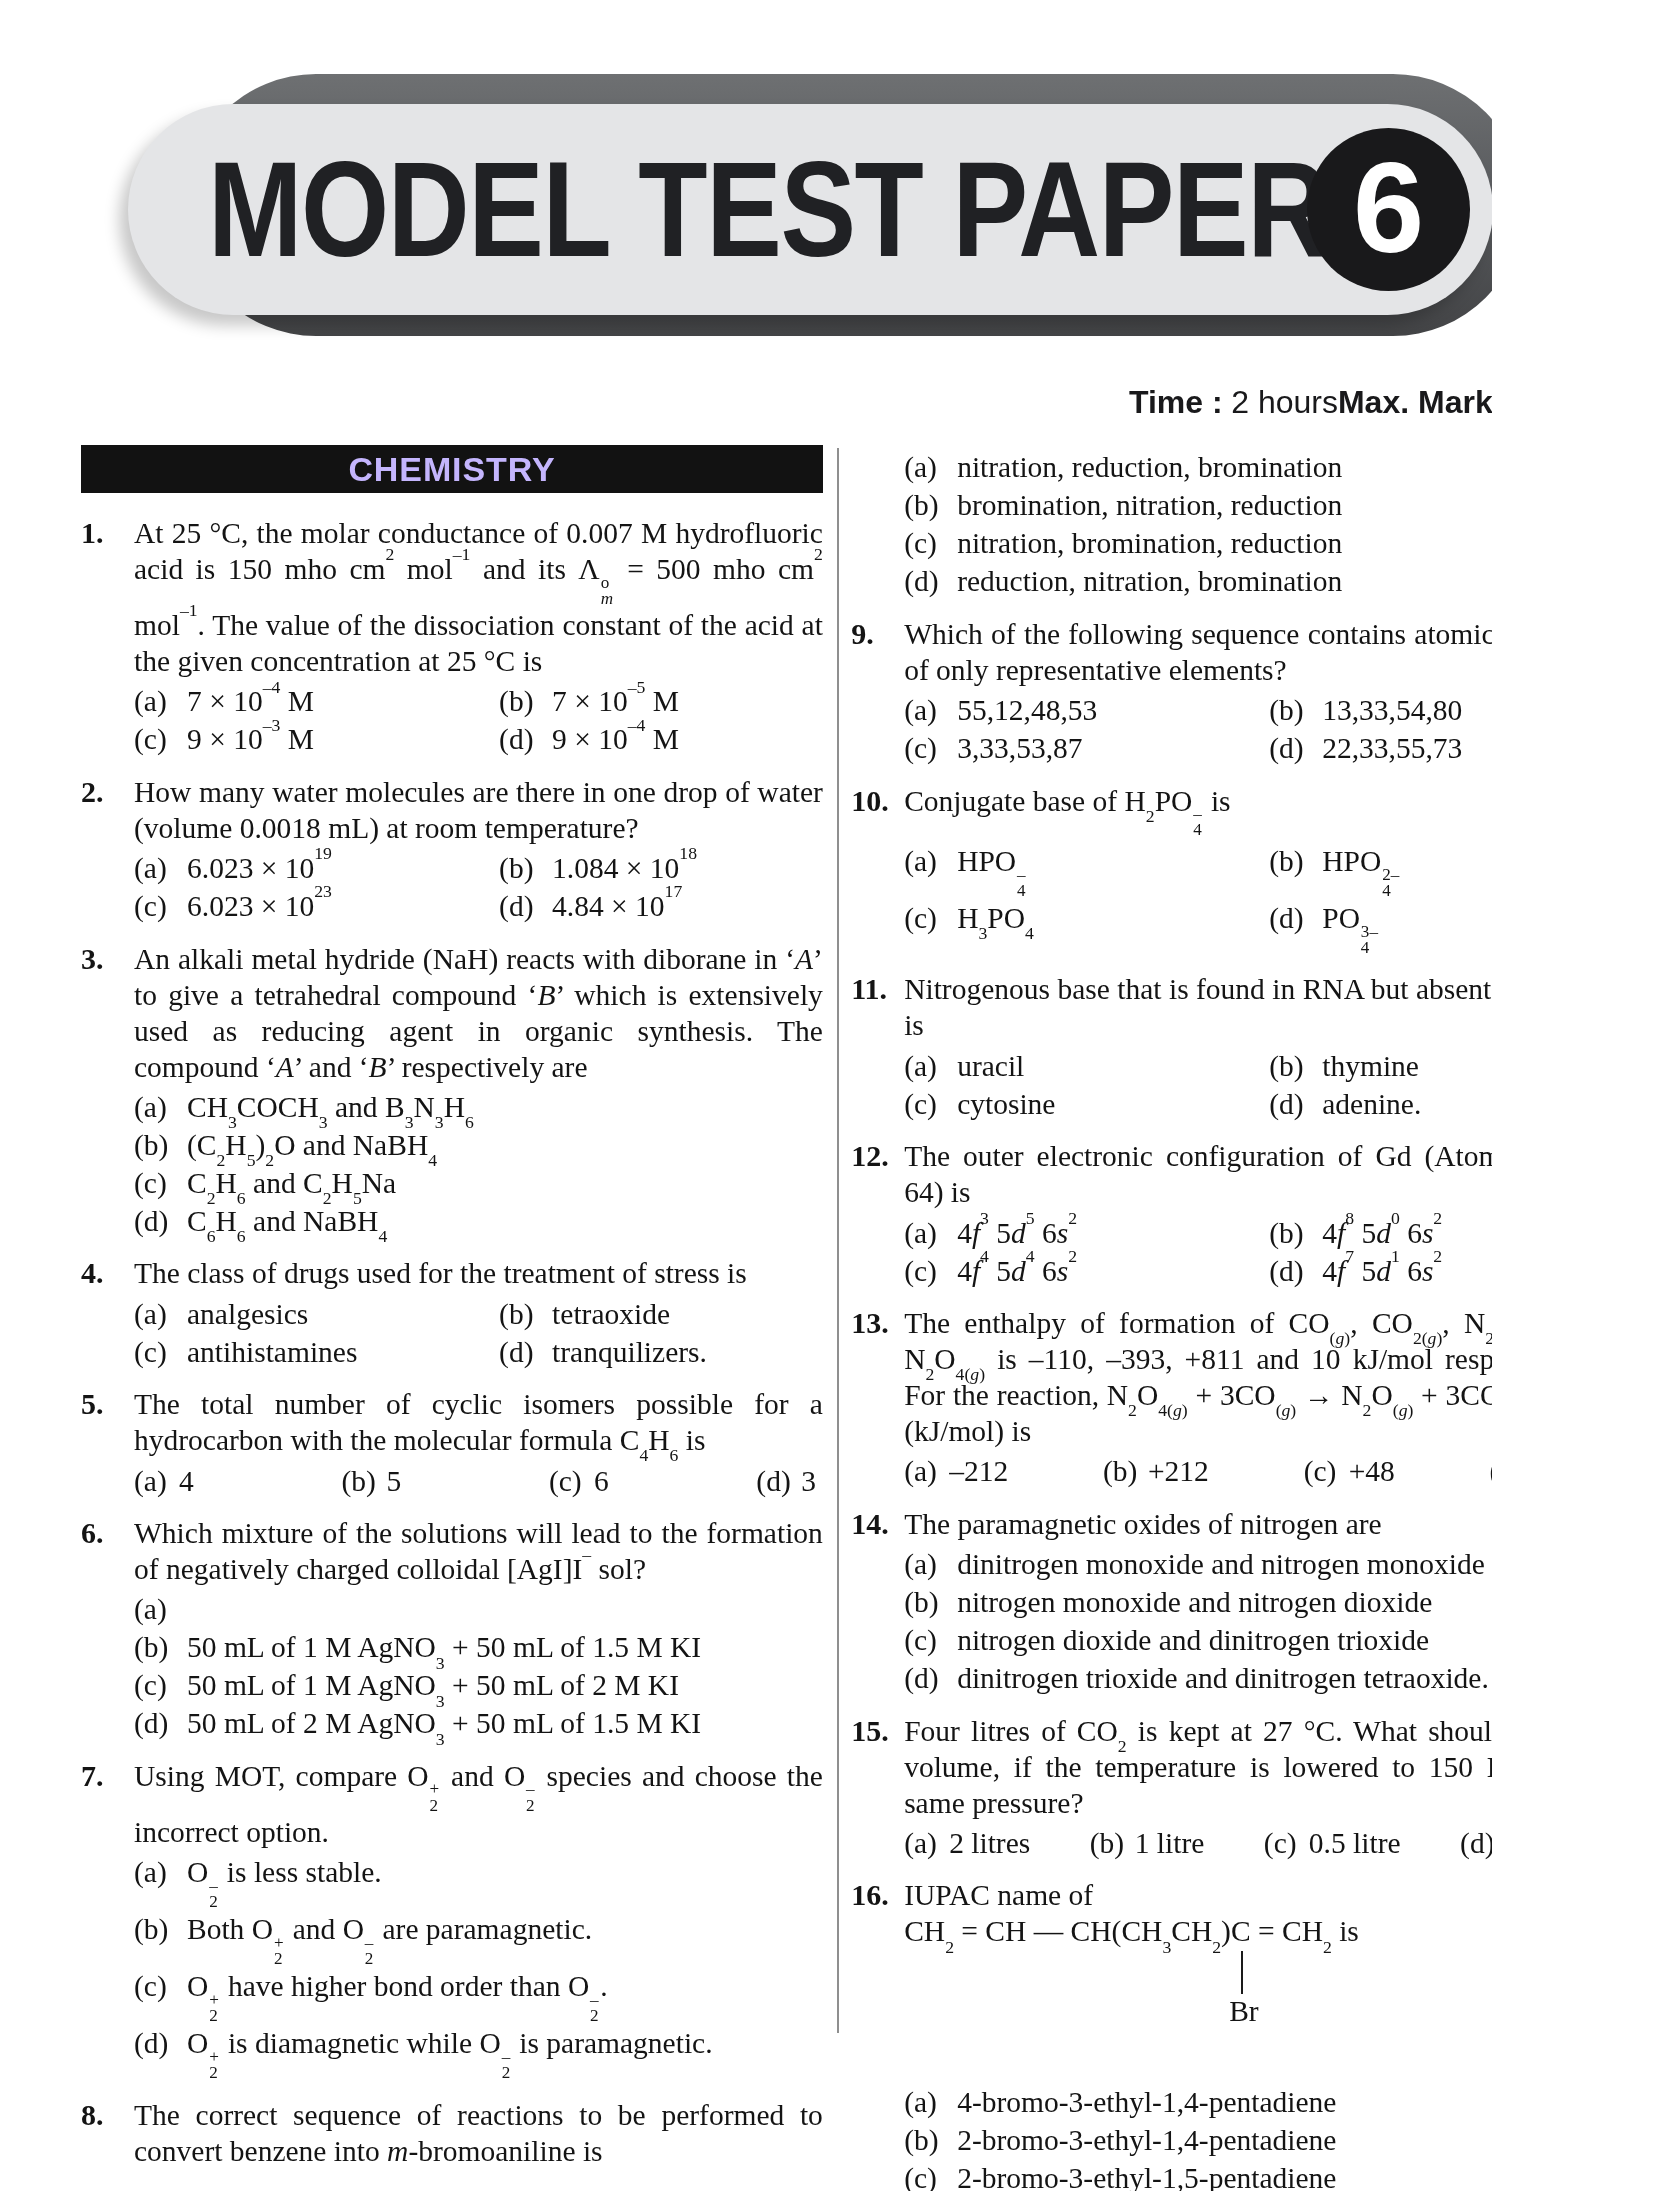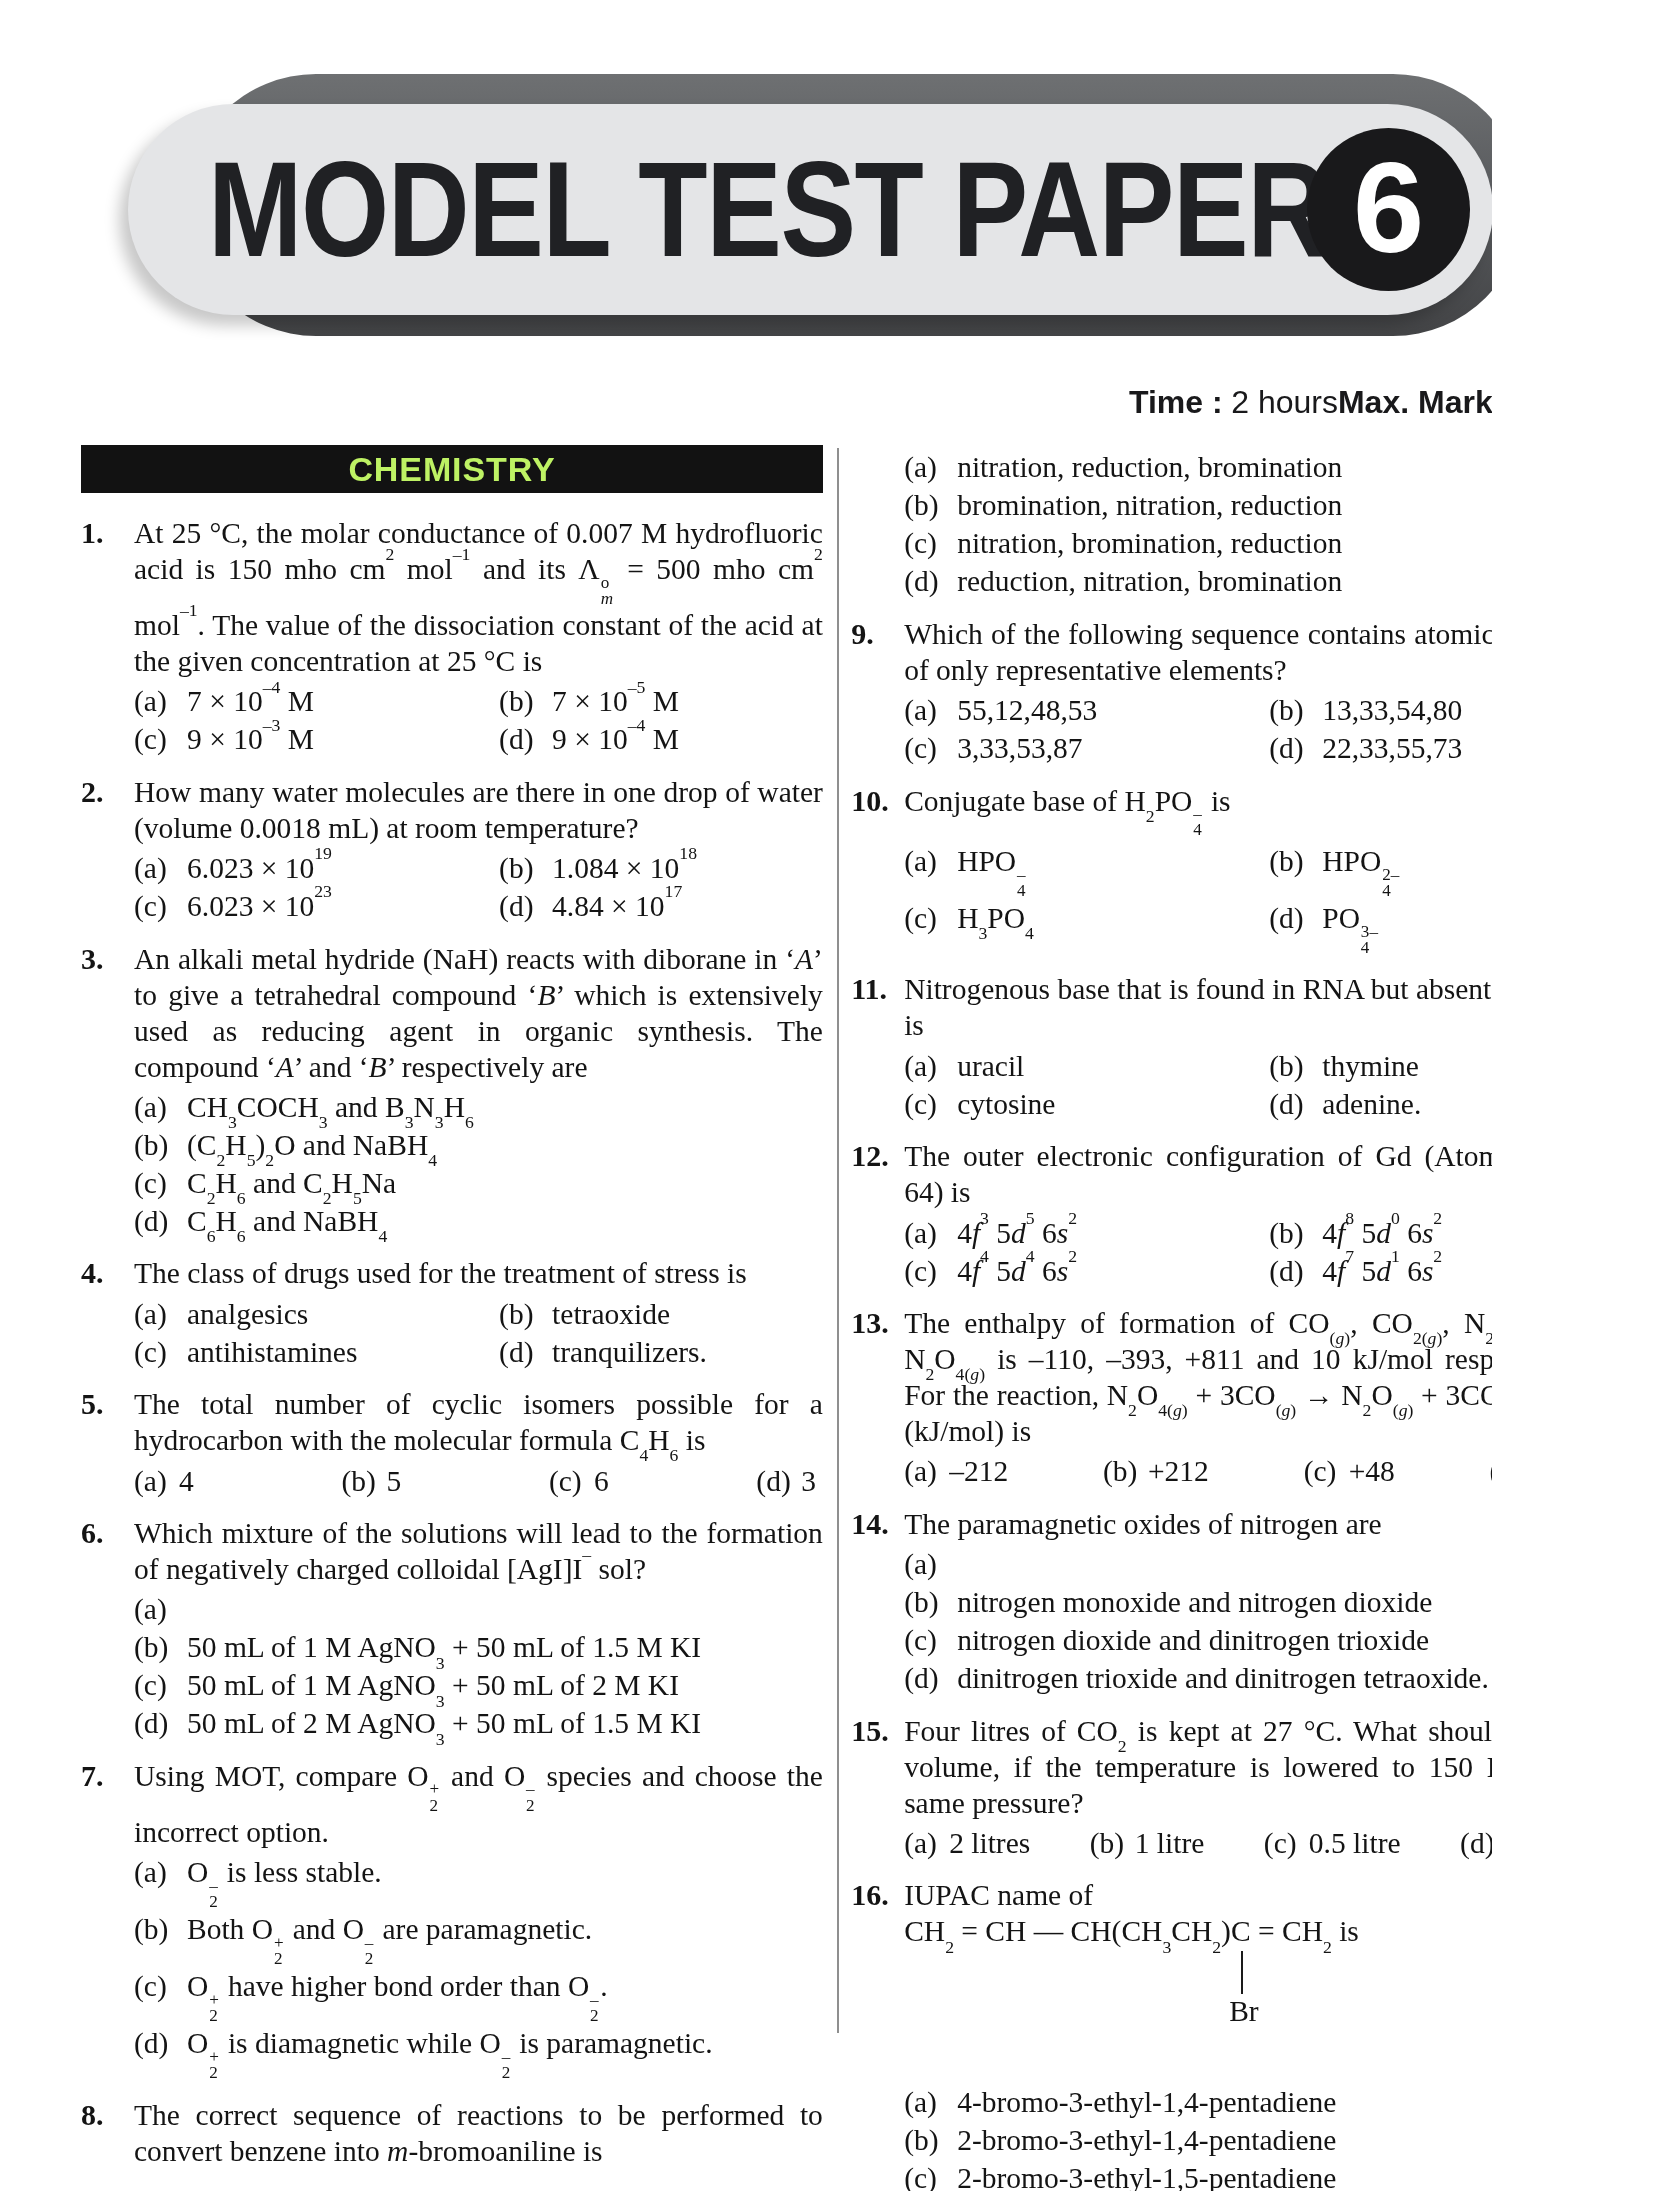--- a/index.html
+++ b/index.html
@@ -25,21 +25,21 @@
         font-family:"Liberation Sans",sans-serif;font-size:32px;color:#19191b;}
   .meta b{font-weight:bold;}
   .meta .v{font-weight:normal;margin-left:8.6px;}
 
   
   .content{position:absolute;left:81px;top:445px;width:1512px;display:flex;align-items:flex-start;}
   .col{width:743px;}
   .divider{width:2.6px;height:1585px;background:#8f8f8f;margin:3.4px 12px 0 13.7px;flex:none;}
 
   .section-bar{height:48px;background:#121212;margin-bottom:22px;text-align:center;}
-  .section-bar span{display:inline-block;line-height:48px;color:#bef264;font-family:"Liberation Sans",sans-serif;
+  .section-bar span{display:inline-block;line-height:48px;color:#c4b5fd;font-family:"Liberation Sans",sans-serif;
                     font-weight:bold;font-size:34px;letter-spacing:0.9px;}
 
   
   .q{display:flex;margin-bottom:15.4px;}
   .q-num{flex:none;width:53px;font-weight:bold;font-size:30px;line-height:36px;}
   .q-main{flex:1;min-width:0;}
   .q-text{font-size:29.5px;line-height:36px;text-align:justify;}
   .q-text:empty{display:none;}
   .opts{margin-top:3.4px;}
   .opt{display:flex;font-size:29.5px;line-height:38px;}
@@ -451,20 +451,21 @@
             </div>
     </div>
   </div>
         <div class="q">
     <div class="q-num">14.</div>
     <div class="q-main">
       <div class="q-text">The paramagnetic oxides of nitrogen are</div>
       <div class="opts stack">
               <div class="opt">
     <span class="opt-label">(a)</span>
+    <span class="opt-text">dinitrogen monoxide and nitrogen monoxide</span>
   </div>
               <div class="opt">
     <span class="opt-label">(b)</span>
     <span class="opt-text">nitrogen monoxide and nitrogen dioxide</span>
   </div>
               <div class="opt">
     <span class="opt-label">(c)</span>
     <span class="opt-text">nitrogen dioxide and dinitrogen trioxide</span>
   </div>
               <div class="opt">

